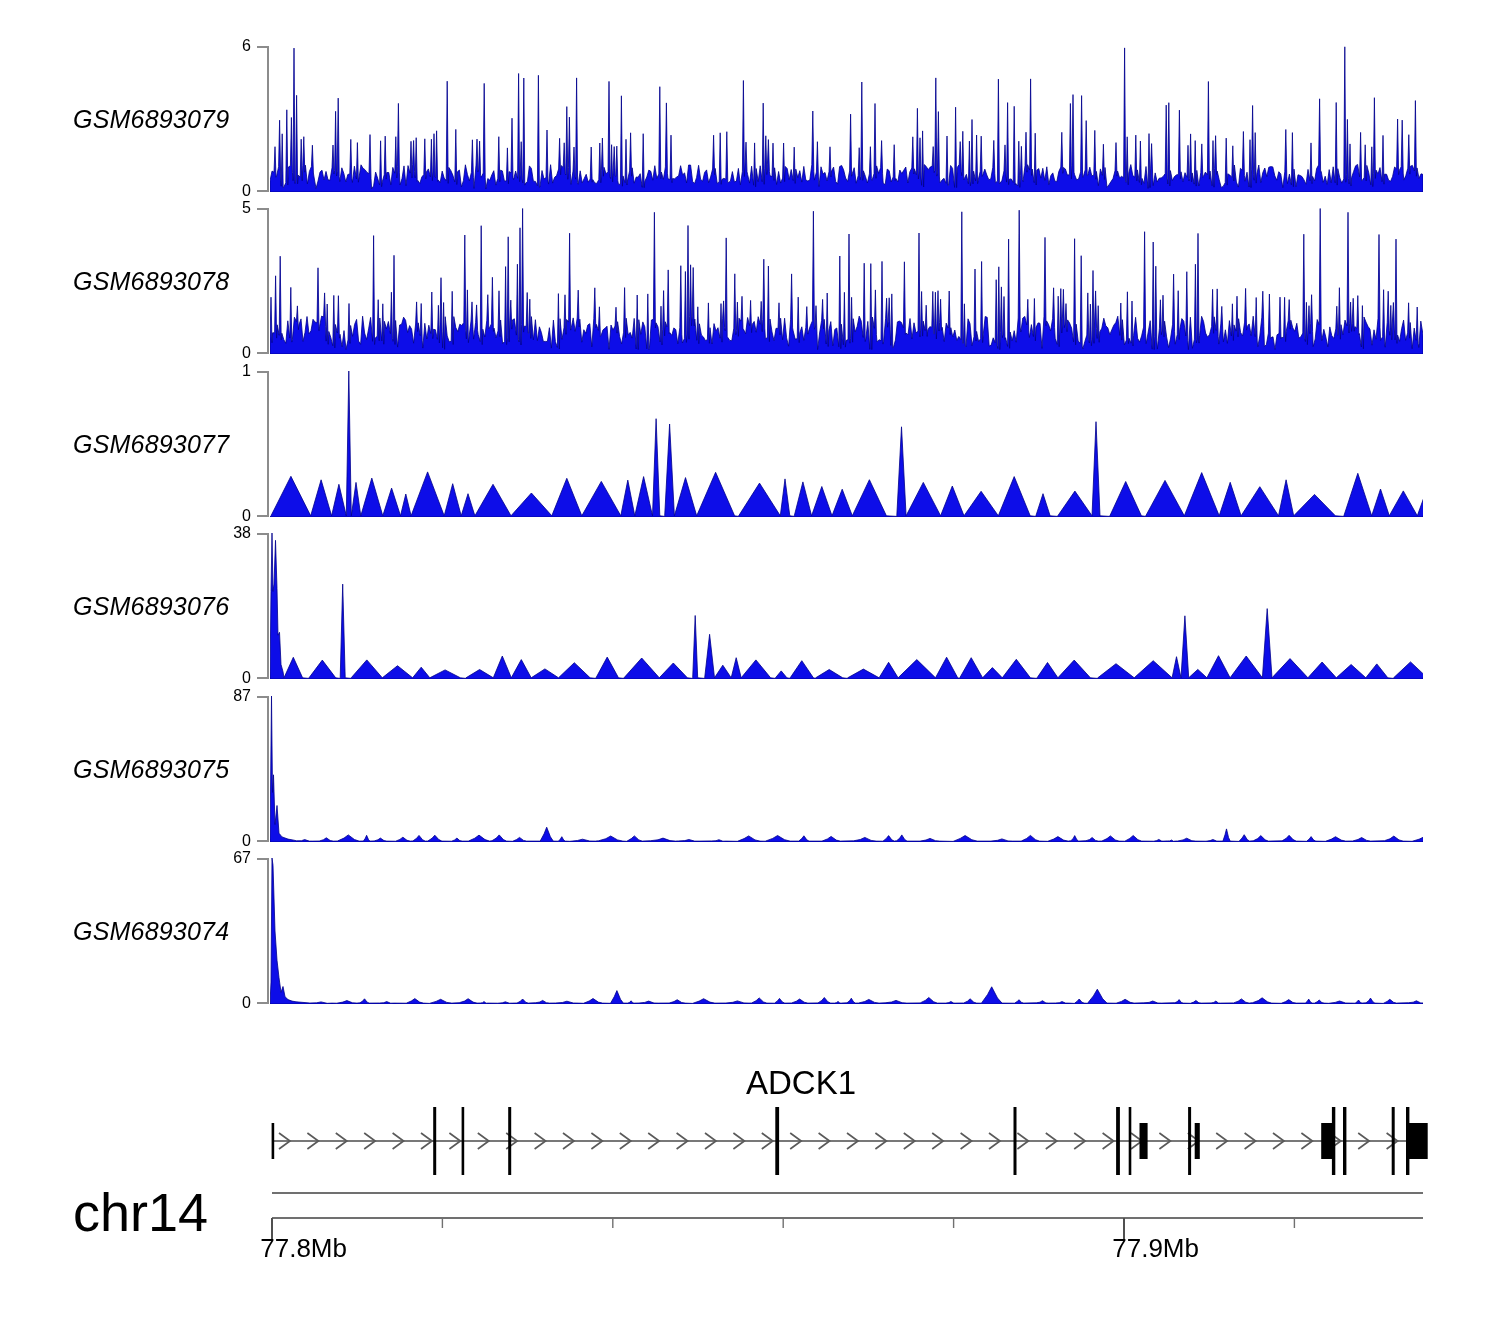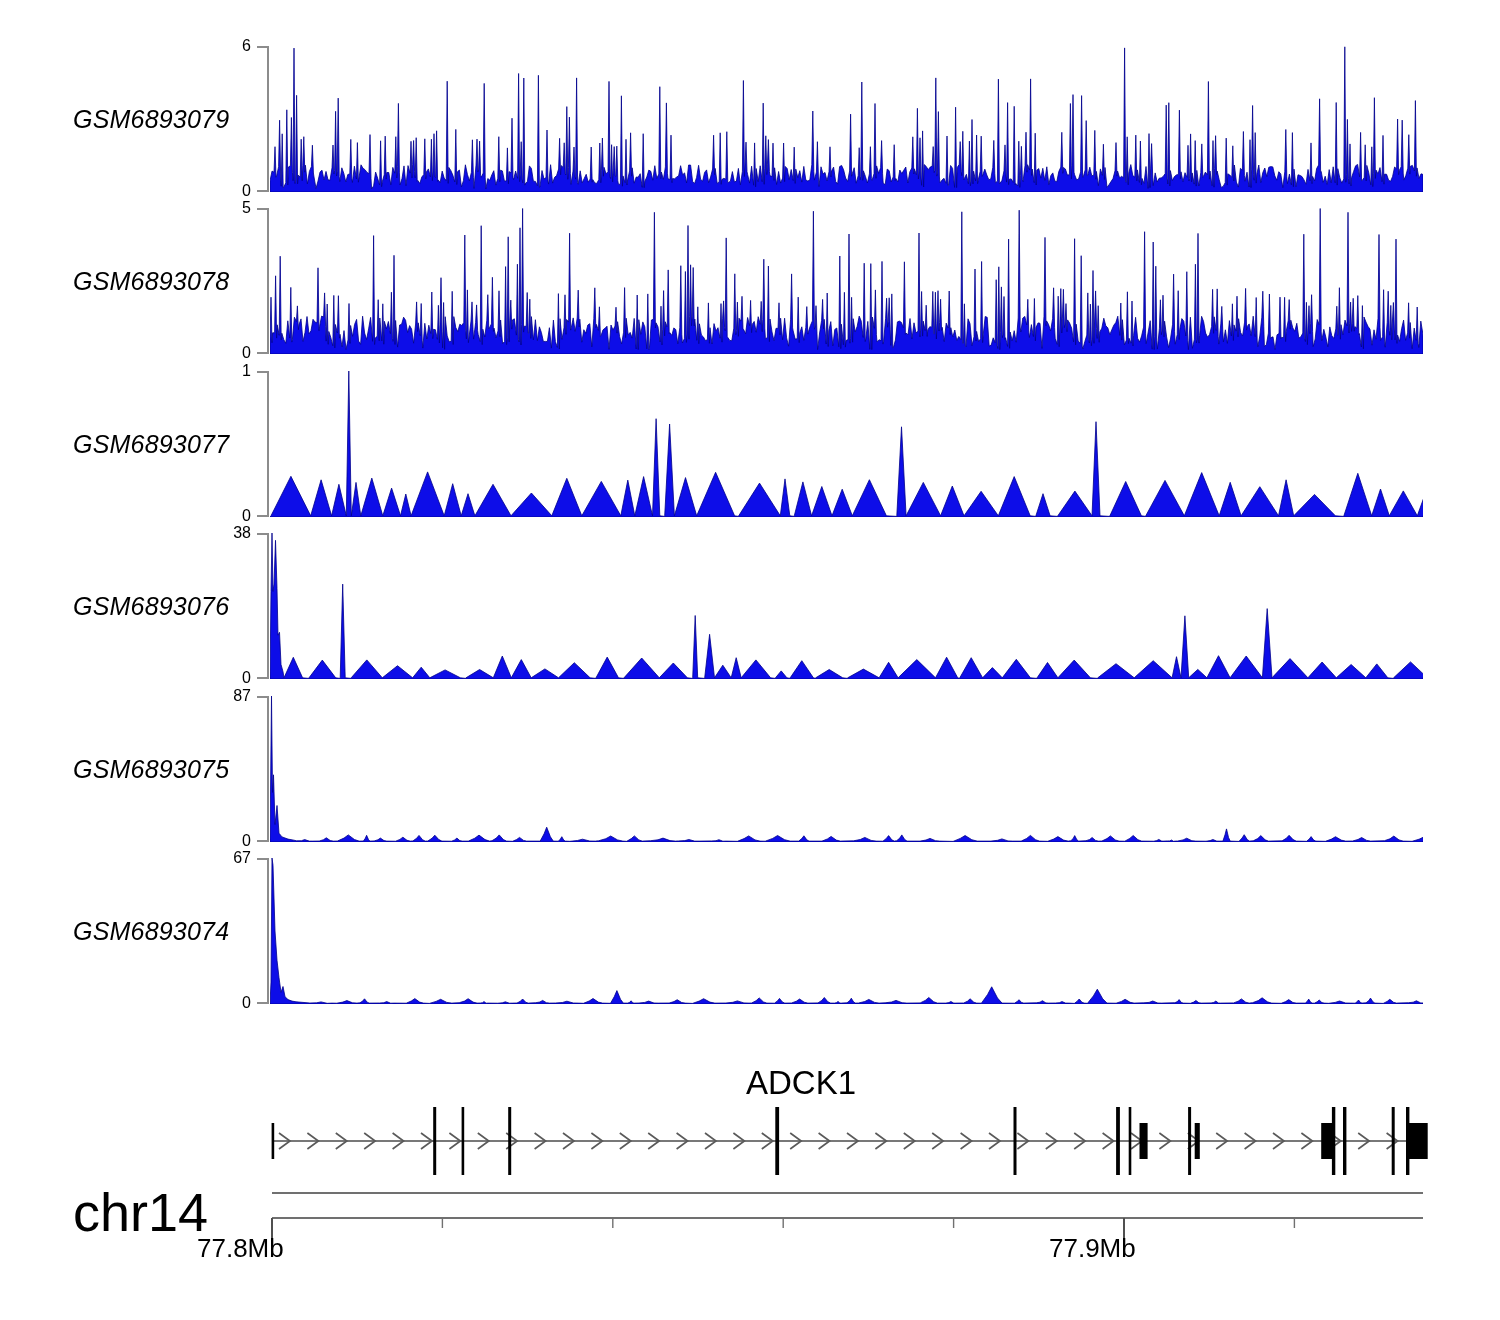--- a/index.html
+++ b/index.html
@@ -12,21 +12,21 @@
   .ymin{position:absolute;left:193px;width:58px;bottom:-8px;text-align:right;font-size:16px;}
   .bracket{position:absolute;left:267px;top:0;width:2px;height:146px;background:#8c8c8c;}
   .bracket .tk{position:absolute;right:0;width:12px;height:2px;background:#8c8c8c;}
   .bracket .t{top:0;} .bracket .b{bottom:0;}
   .cov{position:absolute;left:270px;top:0;width:1153px;height:146px;display:block;}
   .gene-title{position:absolute;left:746px;top:1064px;width:200px;
               font-size:33px;}
   .gene-svg{position:absolute;left:0;top:1060px;width:1500px;height:130px;display:block;}
   .axis-svg{position:absolute;left:0;top:1185px;width:1500px;height:95px;display:block;}
   .chrom{position:absolute;left:73px;top:1181px;font-size:54px;}
-  .mb{position:absolute;top:1233px;width:150px;text-align:left;font-size:26px;}
+  .mb{position:absolute;top:1233px;width:150px;text-align:right;font-size:26px;}
   .mb0{left:197px;} .mb1{left:1049px;}
 </style>
 </head>
 <body>
 
 <div class="fig">
 
   <div class="track" style="top:46px">
     <div class="tlabel">GSM6893079</div>
     <div class="ymax">6</div>

